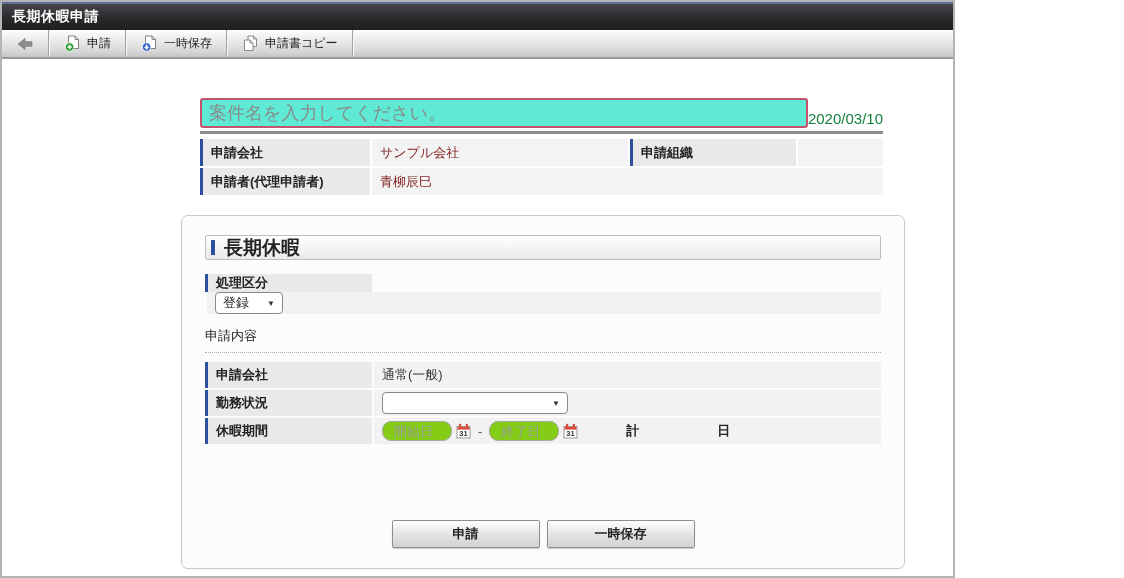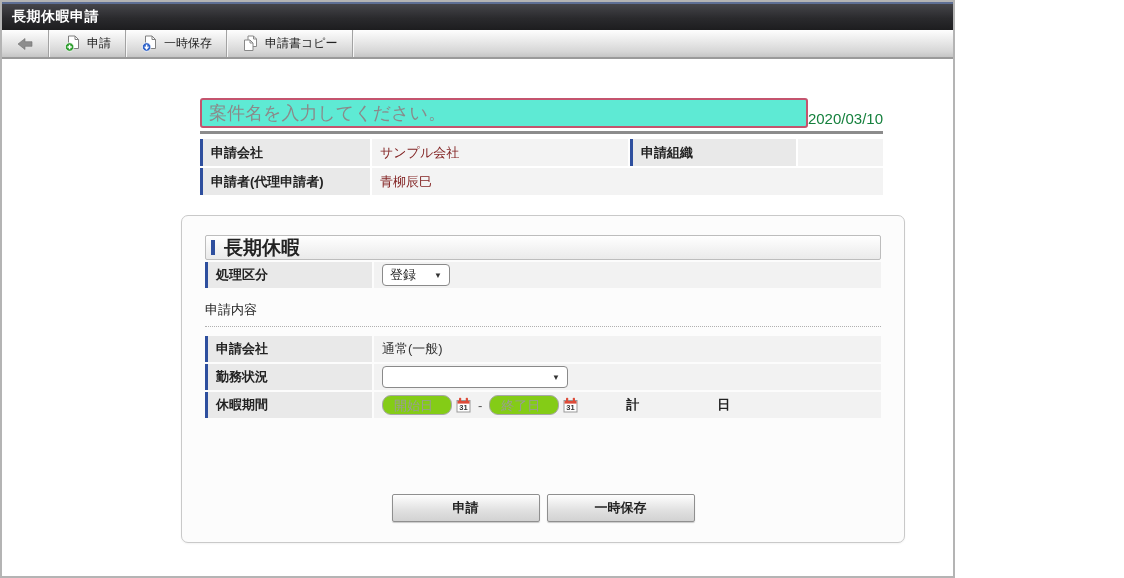--- a/index.html
+++ b/index.html
@@ -60,21 +60,21 @@
     box-shadow:0 1px 2px rgba(0,0,0,0.05);
   }
   .section-header {
     border:1px solid #bdbdbd; border-radius:2px;
     background:linear-gradient(#ffffff,#eaeaea);
     height:25px; display:flex; align-items:center; padding:0 8px 0 5px;
   }
   .section-bar { width:4px; height:15px; background:#2e4f9e; margin-right:9px; }
   .section-title { font-weight:bold; font-size:19px; color:#222; }
   .frow { display:flex; margin-top:2px; min-height:26px; font-size:13px; }
-  .frow.first { margin-top:2px; }
+  .frow.first { margin-top:14px;flex-direction:column; }
   .flabel {
     width:167px; flex:none;
     background:#e9e9e9; border-left:3px solid #2e4f9e;
     font-weight:bold; color:#222;
     display:flex; align-items:center; padding:0 8px;
   }
   .fvalue {
     flex:1; background:#f2f2f2; margin-left:2px;
     display:flex; align-items:center; padding:0 8px; color:#333;
   }

